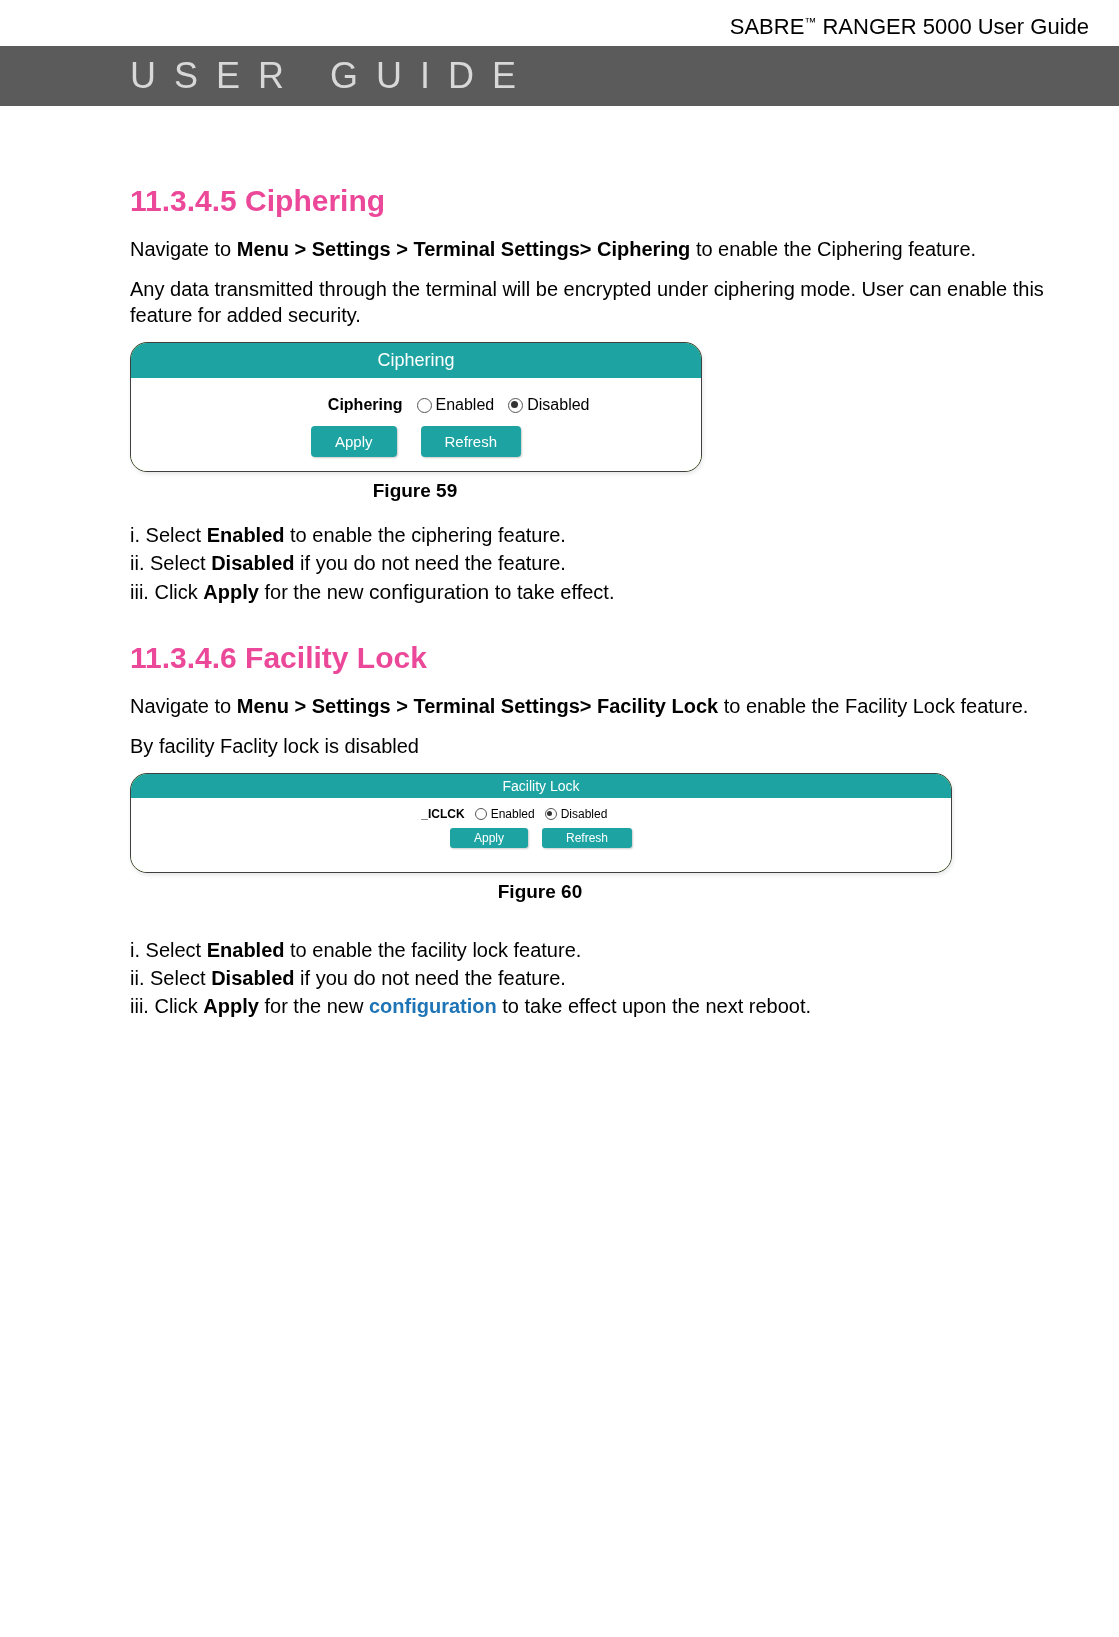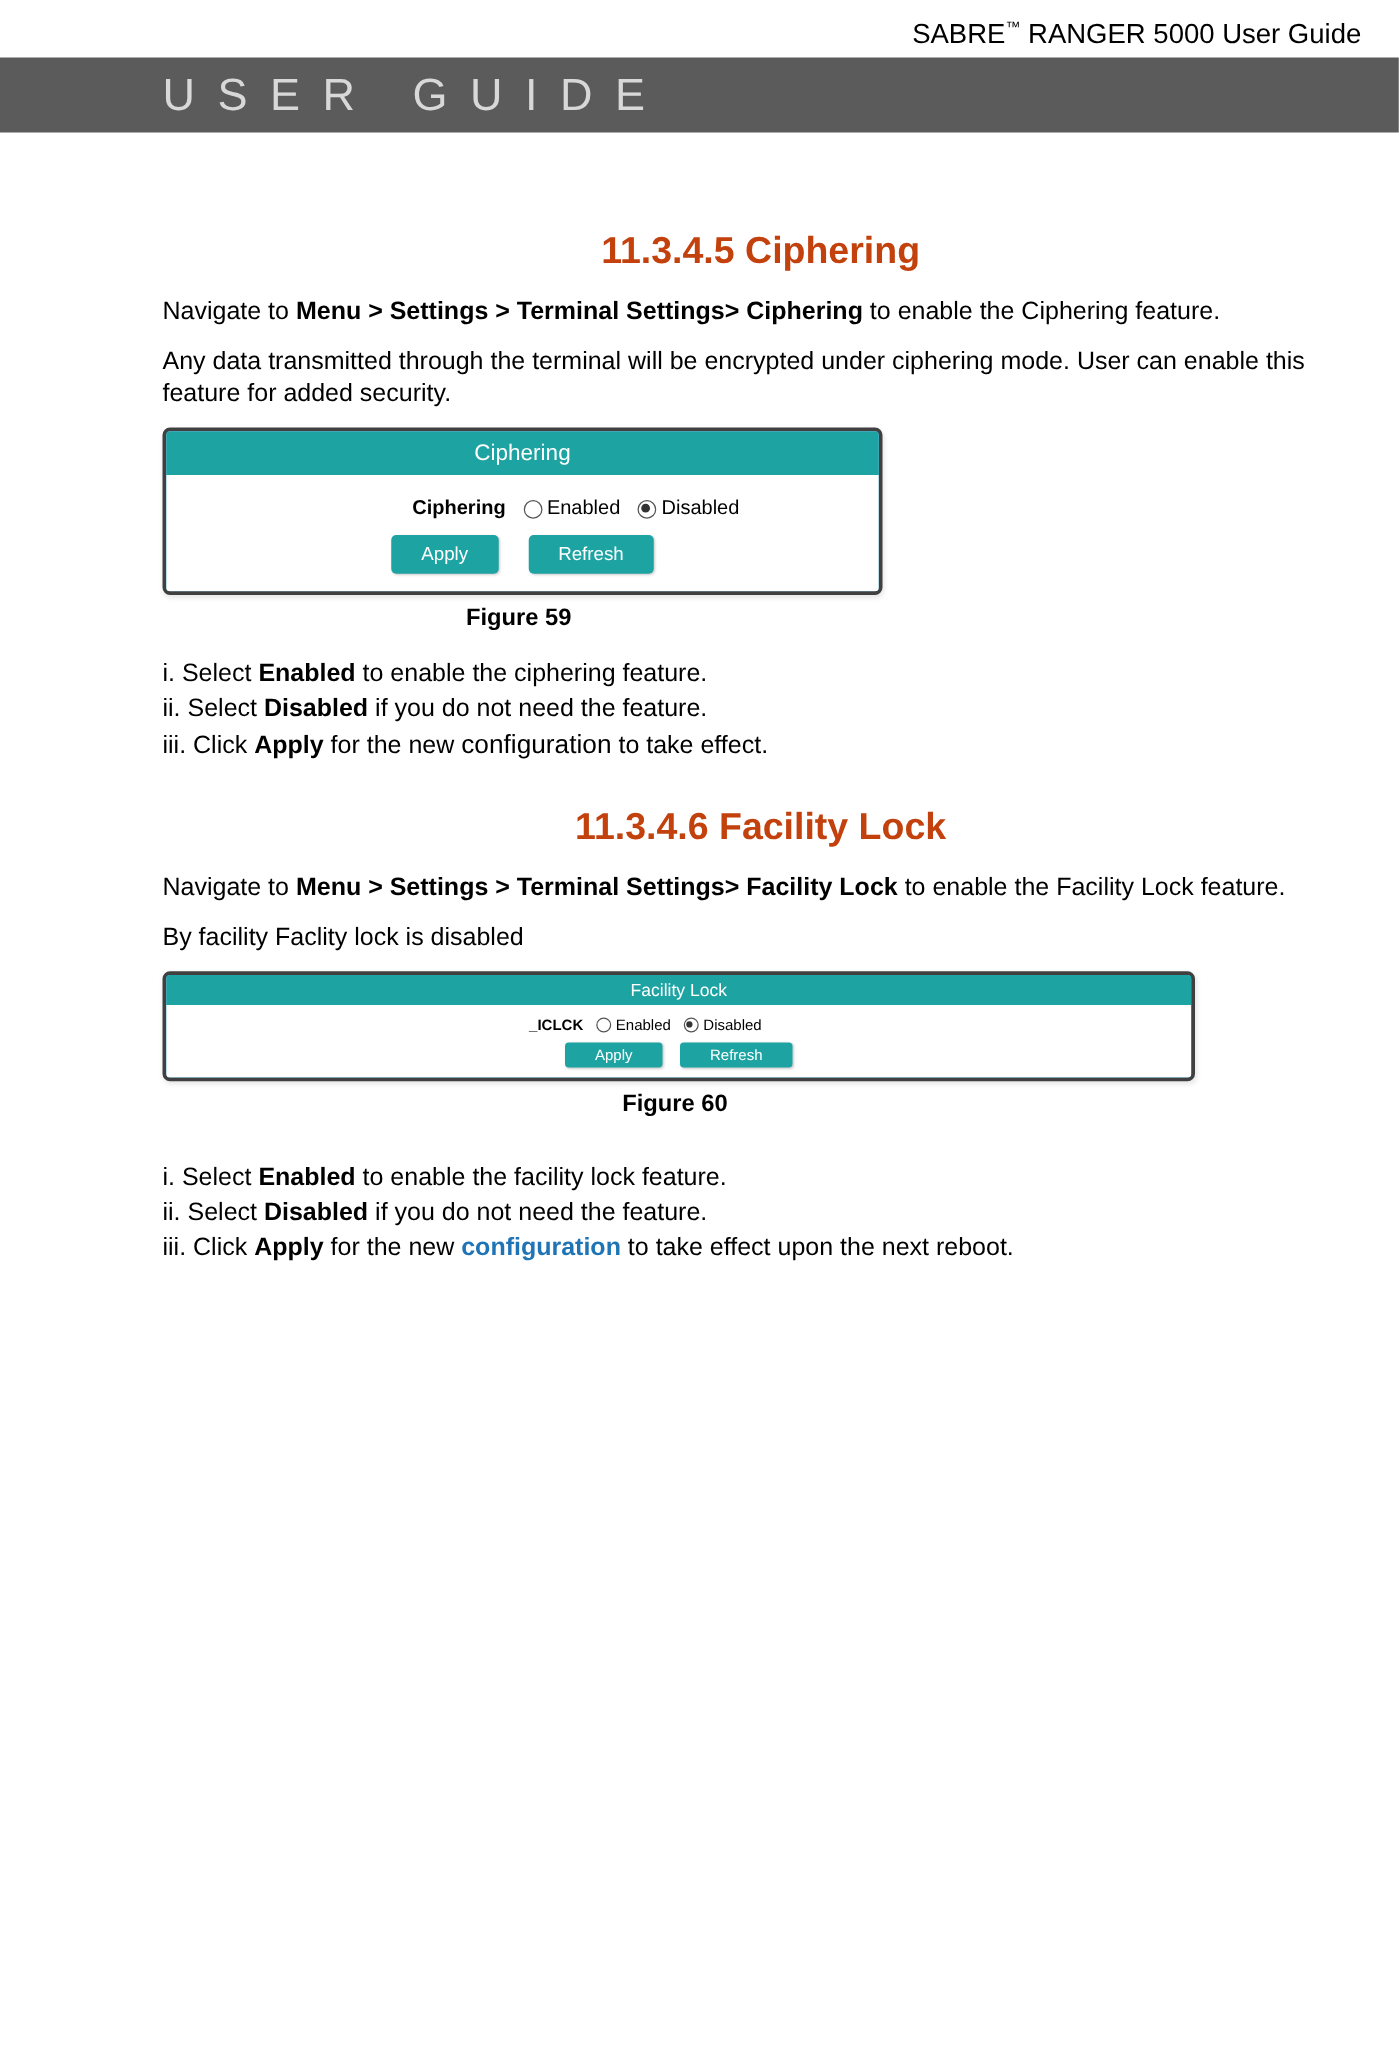--- a/index.html
+++ b/index.html
@@ -33,52 +33,51 @@
     color: #d8d8d8;
     font-family: "Segoe UI Light", "Helvetica Neue", Arial, sans-serif;
     font-size: 36px;
     letter-spacing: 18px;
     font-weight: 300;
   }
   .content {
     padding: 60px 32px 0 130px;
   }
   h2.section {
-    color: #c2410c;
+    color: #ec4899;
     font-size: 30px;
     font-weight: bold;
     margin: 18px 0 18px 0;
-    text-align: center;
   }
   p, li, .bodytext { font-size: 20px; line-height: 1.3; margin: 0 0 2px 0;}
   .mb10 { margin-bottom: 14px; }
   .bold { font-weight: bold; }
   .cfg-link { color:#1F74B6; font-weight:bold; }
 
   
   .panel {
-    border: 3px solid #404040;
-    border-radius: 6px;
+    border: 1px solid #404040;
+    border-radius: 17px;
     box-shadow: 1px 2px 4px rgba(0,0,0,0.1);
     margin: 14px 0 8px 0;
     overflow: hidden;
-    background: #7dd3fc;
+    background: #bef264;
   }
   .panel-wide { width: 570px; }
   .panel-full { width: 820px; }
   .panel-header {
     background: #1ea3a3;
     color: #fff;
     text-align: center;
     padding: 7px 0;
     font-size: 18px;
   }
   .panel-header.sm { padding:4px 0; font-size:14px; }
   .panel-body { padding: 12px 0 14px 0; background:#fff;}
-  .panel-body.sm { padding: 6px 0 8px 0; }
+  .panel-body.sm { padding: 6px 0 24px 0; }
   .form-row {
     display: flex;
     align-items: center;
     justify-content: center;
     gap: 14px;
     padding: 6px 0;
   }
   .form-row.sm { font-size:12px; gap:10px; padding:3px 0;}
   .form-row .label { font-weight:bold; font-size:16px; width:160px; text-align:right; }
   .form-row.sm .label { font-size:12px; width:220px; }

